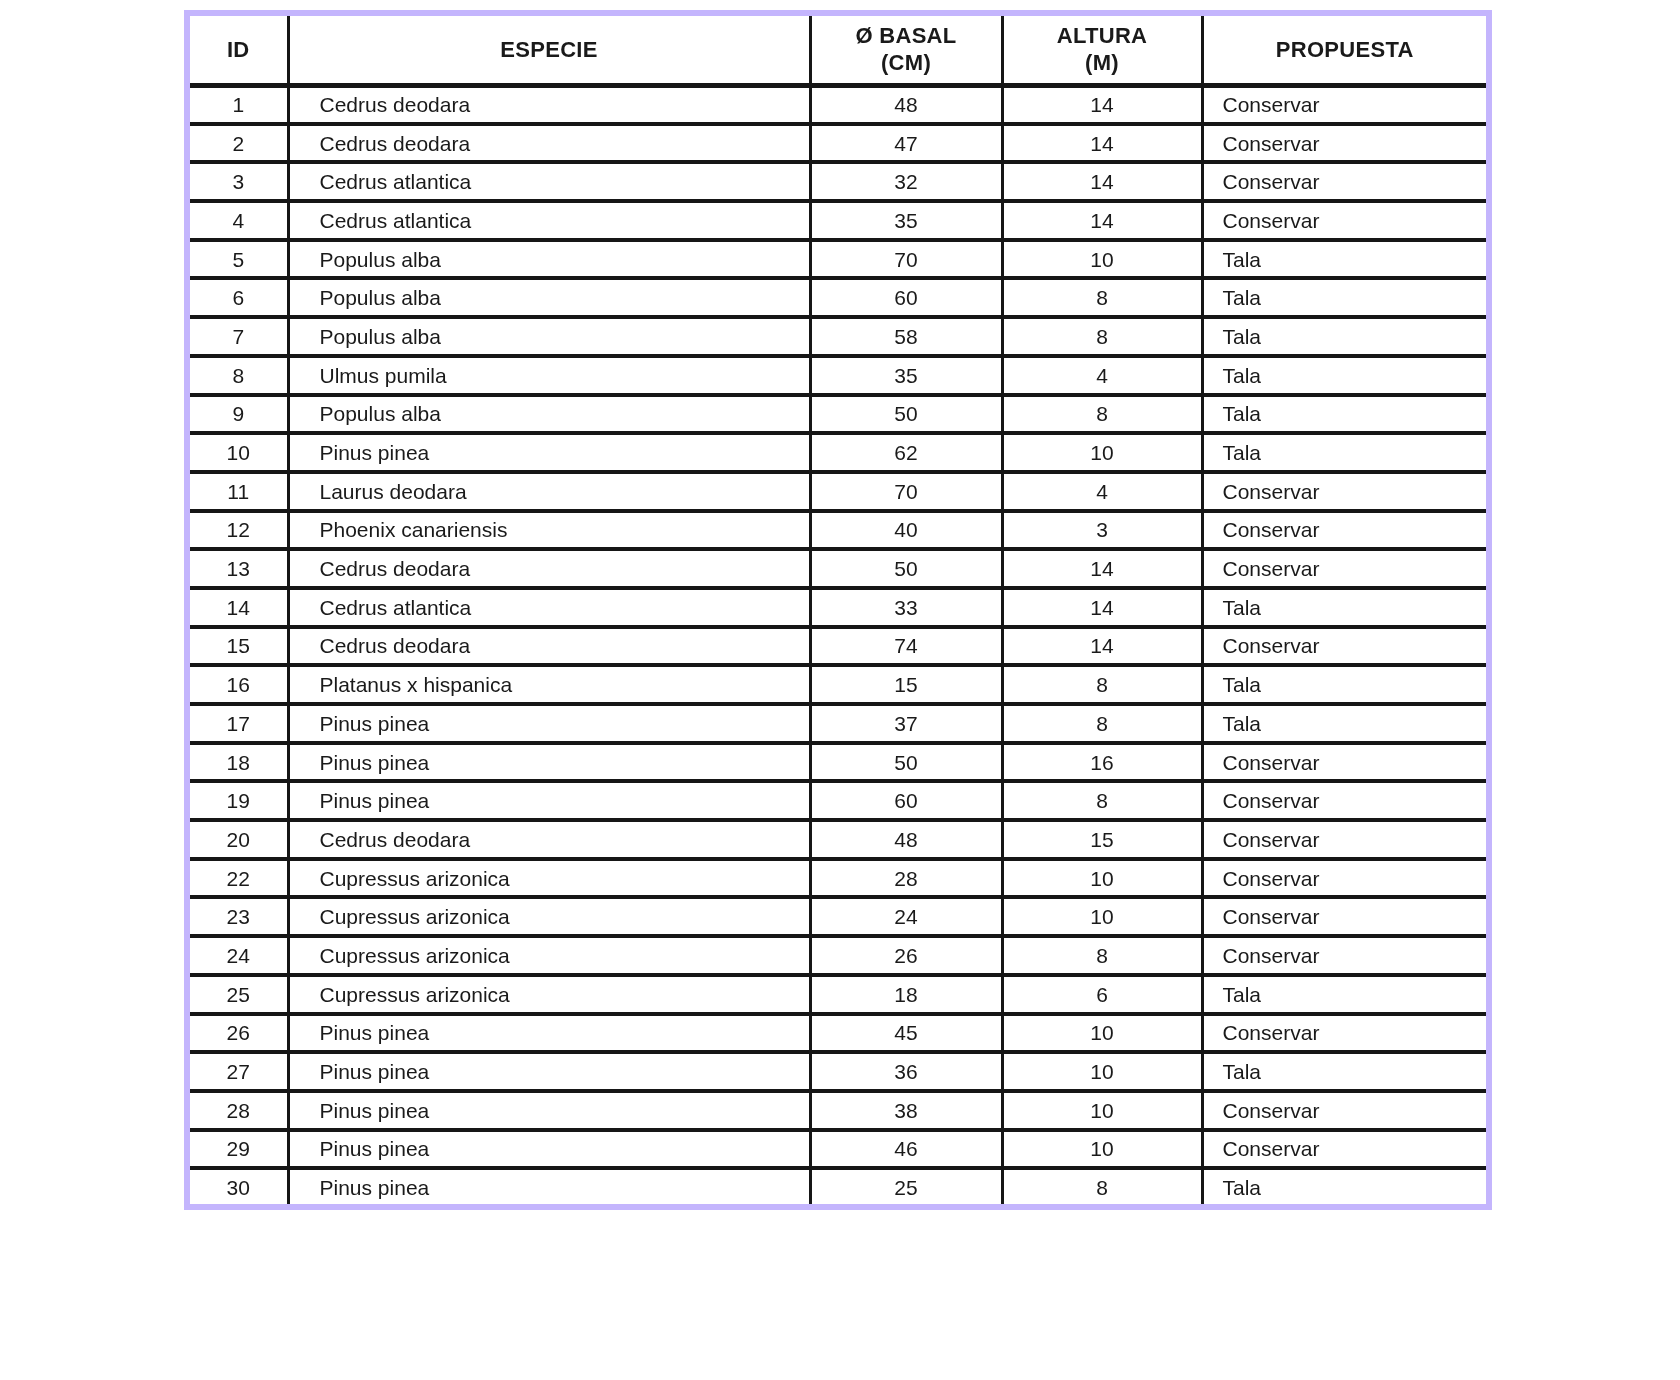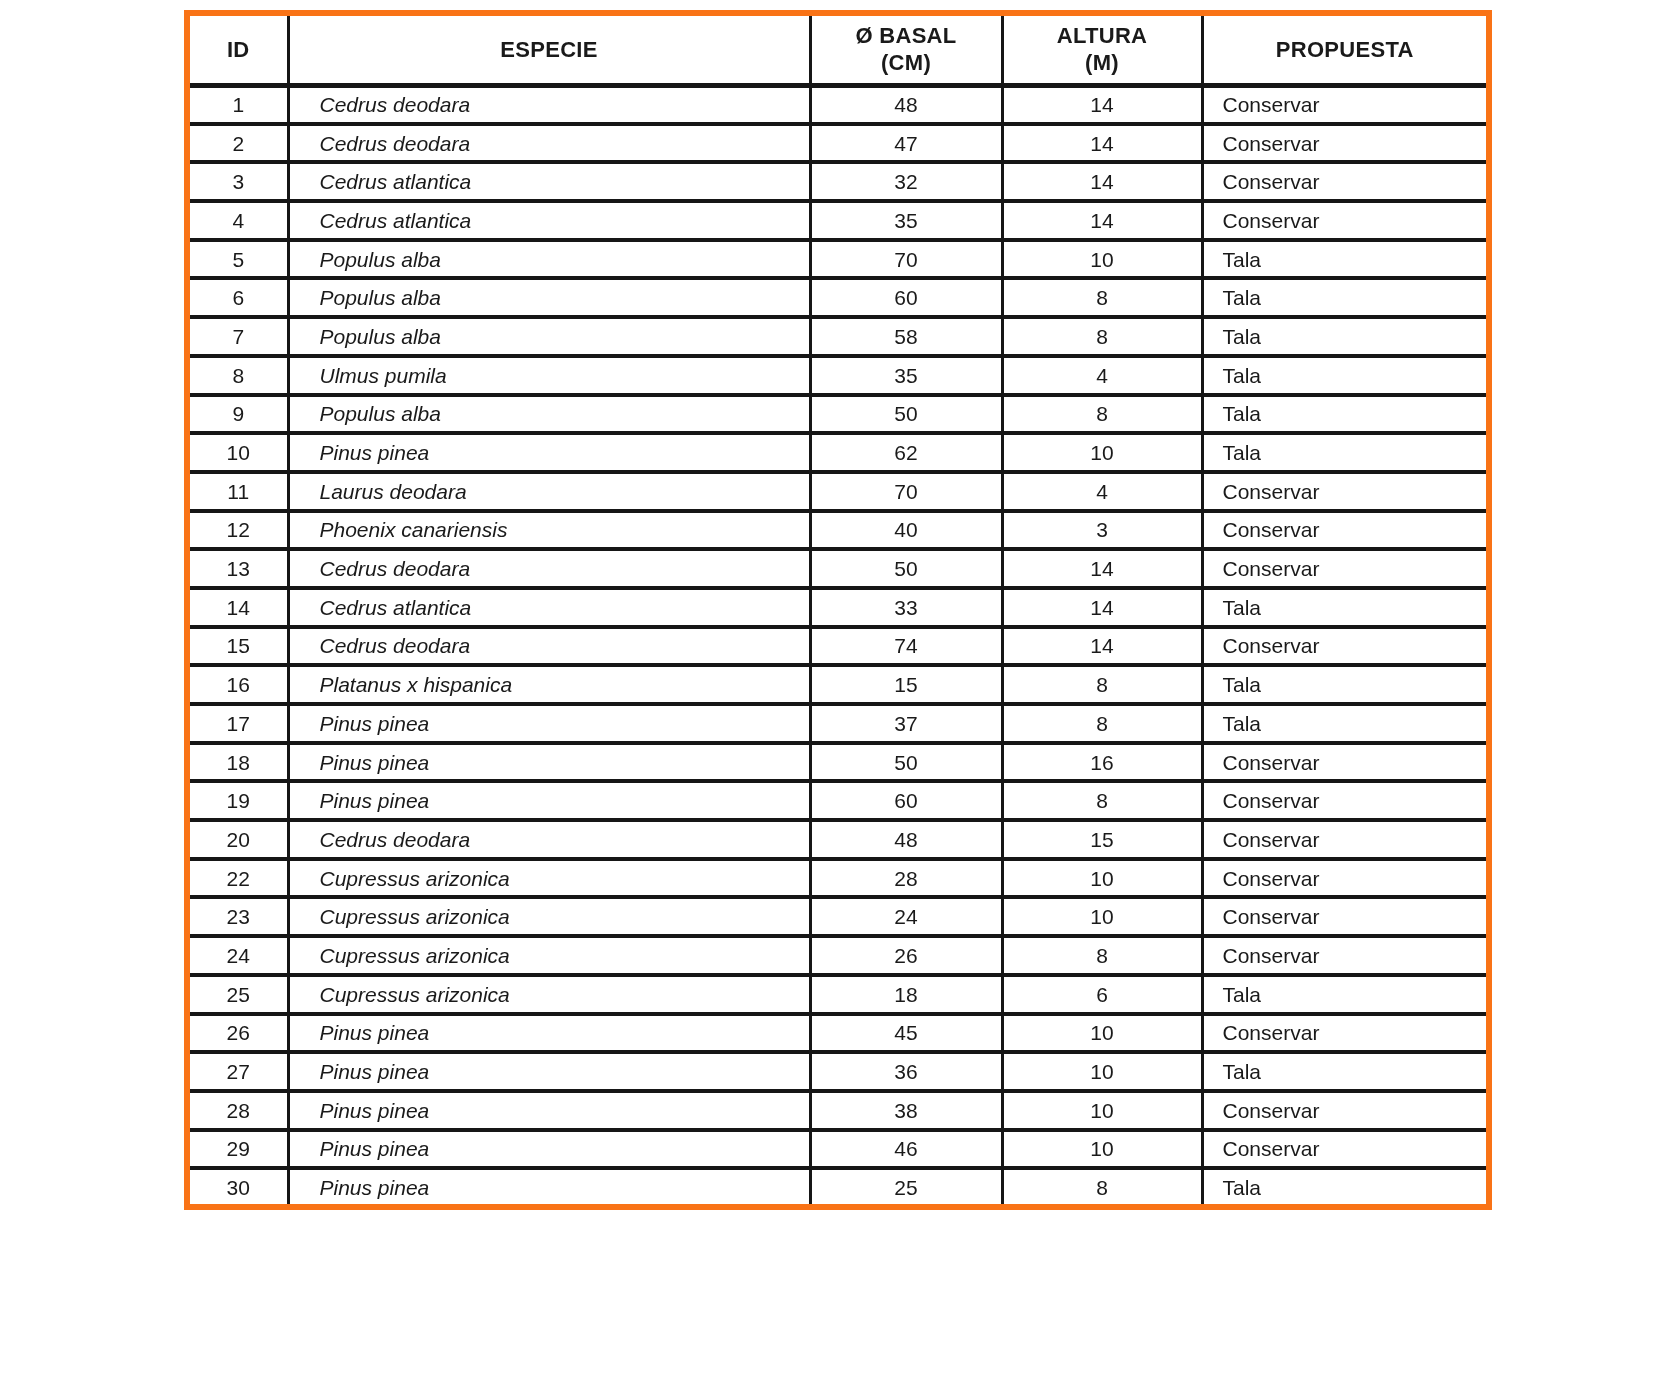--- a/index.html
+++ b/index.html
@@ -21,21 +21,21 @@
     background: #ffffff;
     overflow: hidden;
   }
   table.inventory {
     position: absolute;
     left: 184px;
     top: 10px;
     width: 1302px;
     border-collapse: collapse;
     table-layout: fixed;
-    border: 6px solid #f97316;
+    border: 6px solid #c4b5fd;
   }
   table.inventory th,
   table.inventory td {
     border: 3px solid #161616;
     border-top-width: 4px;
     border-bottom-width: 4px;
     vertical-align: middle;
     background: #ffffff;
     overflow: hidden;
   }
@@ -58,21 +58,20 @@
     font-size: 21px;
     line-height: 1;
     text-align: center;
     white-space: nowrap;
   }
   table.inventory td.align-left {
     text-align: left;
     padding-left: 19px;
   }
   table.inventory td.italic {
-    font-style: italic;
     padding-left: 30px;
   }
 </style>
 </head>
 <body>
 
 <div class="page">
   <table class="inventory">
     <colgroup>
       <col style="width:101px">

